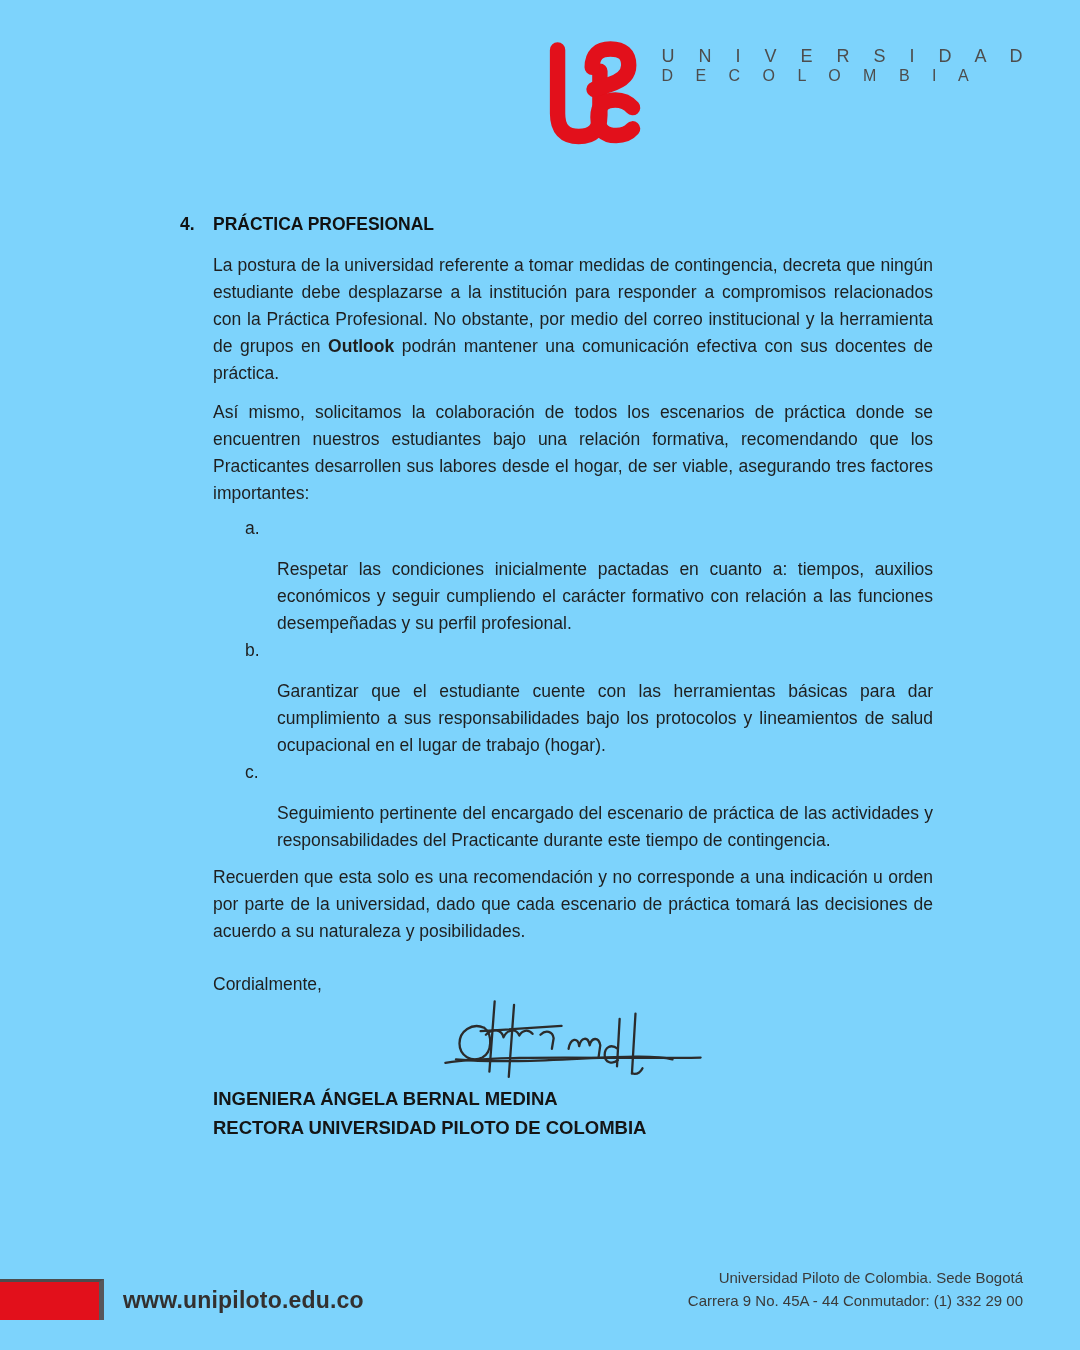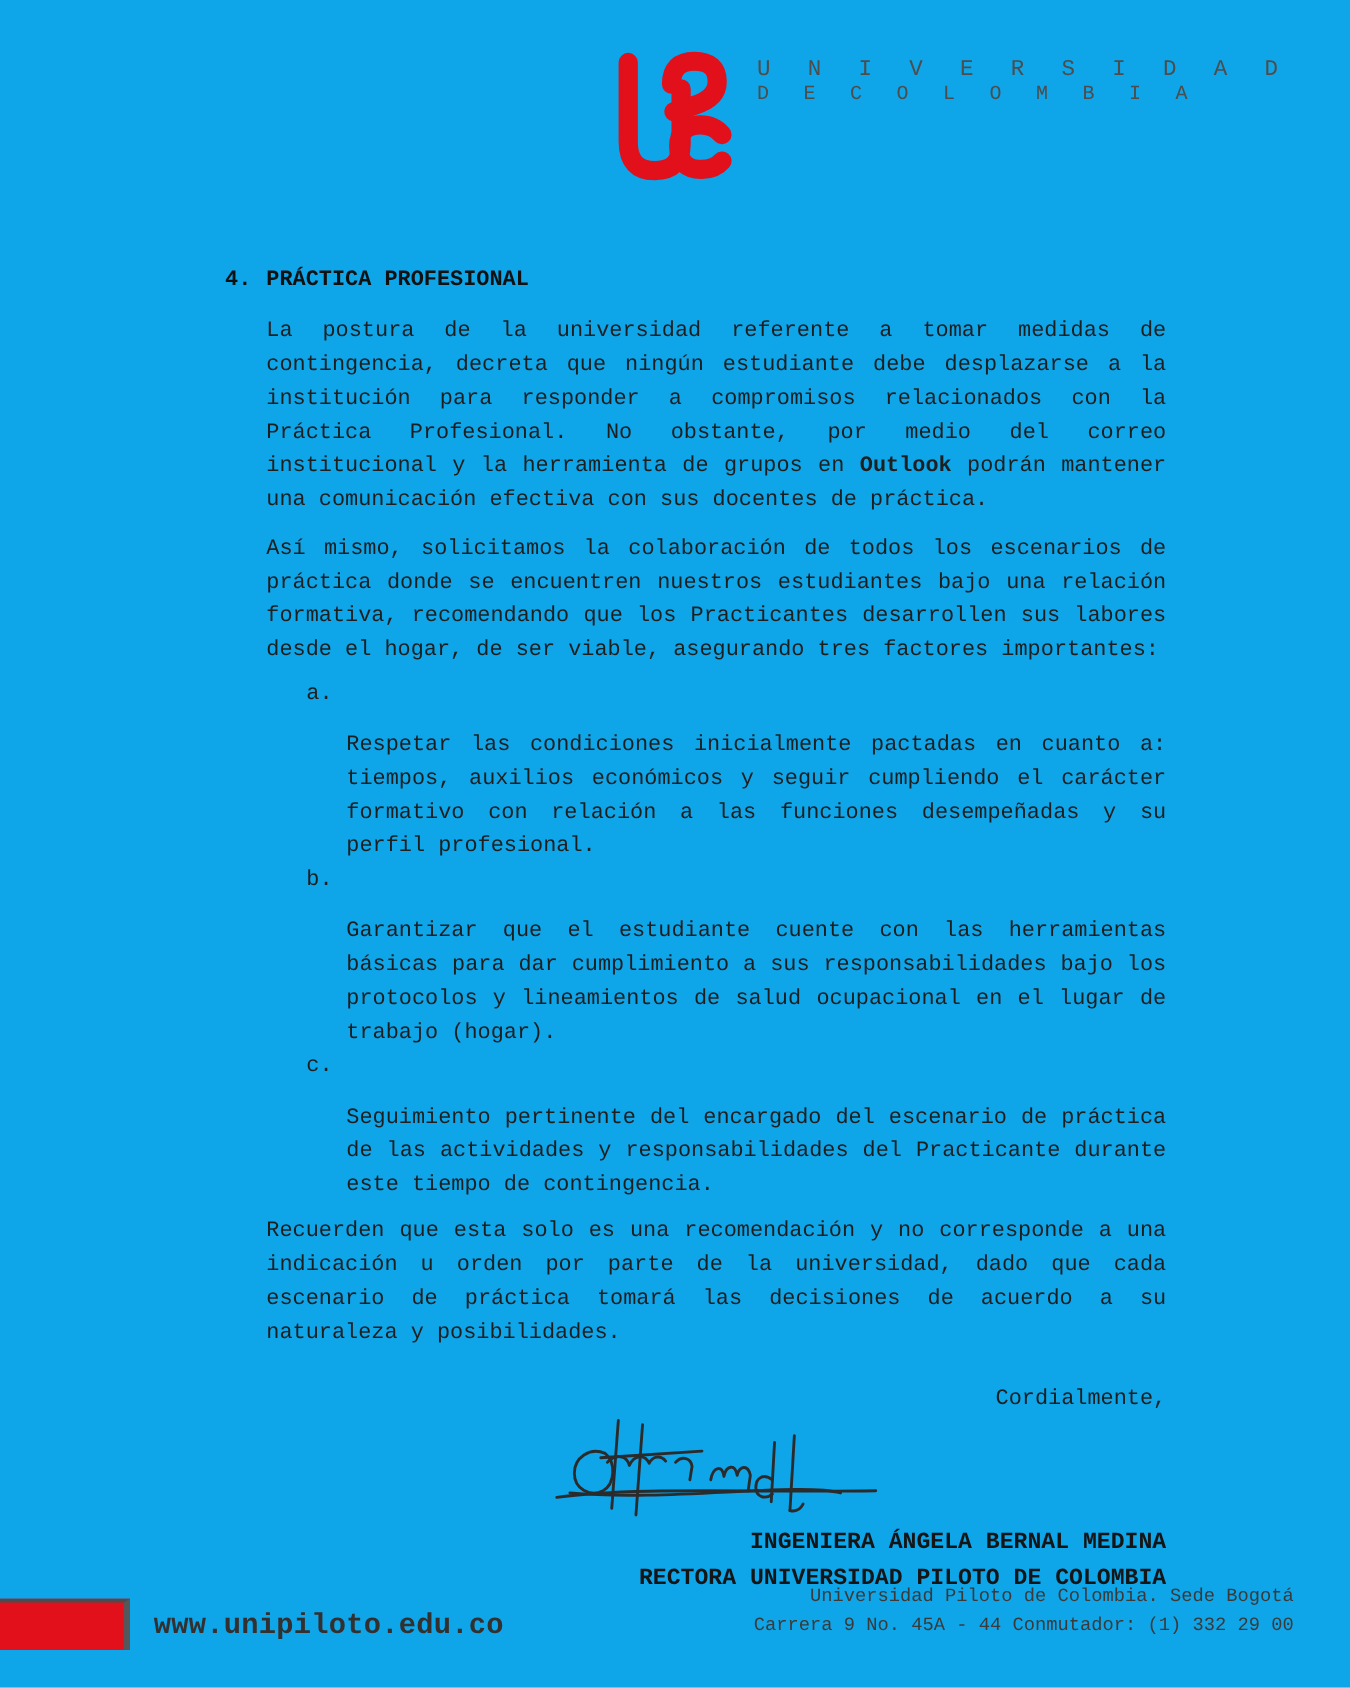--- a/index.html
+++ b/index.html
@@ -10,21 +10,21 @@
   }
   *{box-sizing:border-box; margin:0; padding:0;}
   html,body{background:#ffffff;}
   body{
     width:1080px; height:1350px;
     position:relative;
     font-family:"Liberation Sans", sans-serif;
     color:var(--body-text);
     overflow:hidden;
   }
-  .page{position:absolute; inset:0; background:#0ea5e9;font-family:Liberation Mono, monospace;}
+  .page{position:absolute; inset:0; background:#7dd3fc;}
 
   
   .brand{
     position:absolute; top:40px; right:48px;
     display:flex; align-items:flex-start; gap:10px;
   }
   .brand .mark{width:100px; height:118px; flex:none;}
   .brand-text{display:flex; flex-direction:column; padding-top:6px;}
   .brand-top{
     font-size:18px; letter-spacing:9.5px; color:#4d4d4d;
@@ -55,41 +55,41 @@
     font-weight:700; color:#111111;
   }
   .hnum{width:33px; flex:none;}
 
   .list{margin:0 0 10px 0;}
   .li{display:flex; margin-left:32px;}
   .marker{width:32px; flex:none;}
   .litext{flex:1; text-align:justify;margin-top:41px;}
 
   
-  .sig{text-align:right; margin-top:26px;}
+  .sig{text-align:left; margin-top:26px;}
   .closing{margin-bottom:0;}
   .signature{display:block; margin:-2px auto 0 auto; width:306px; height:88px;}
   .sig-name{font-weight:700; font-size:18.5px; line-height:29px; color:#151515;}
   .sig-title{font-weight:700; font-size:18.5px; line-height:29px; color:#151515;}
 
   
   .red-block{
     position:absolute; left:0; top:1279px;
     width:104px; height:41px;
     background:var(--brand-red);
     border-top:3px solid #4c4c4e;
     border-right:5px solid var(--footer-shadow);
   }
   .site{
     position:absolute; left:123px; top:1287px;
     font-size:23px; font-weight:700; color:#33302f;
     letter-spacing:0.2px;
   }
   .addr{
-    position:absolute; right:45px; top:1266px;
+    position:absolute; right:57px; top:1266px;
     text-align:right; font-size:15px; line-height:23px;
     color:#3b3a39;
   }
 </style>
 </head>
 <body>
 
 <div class="page">
 
   <header class="brand">

